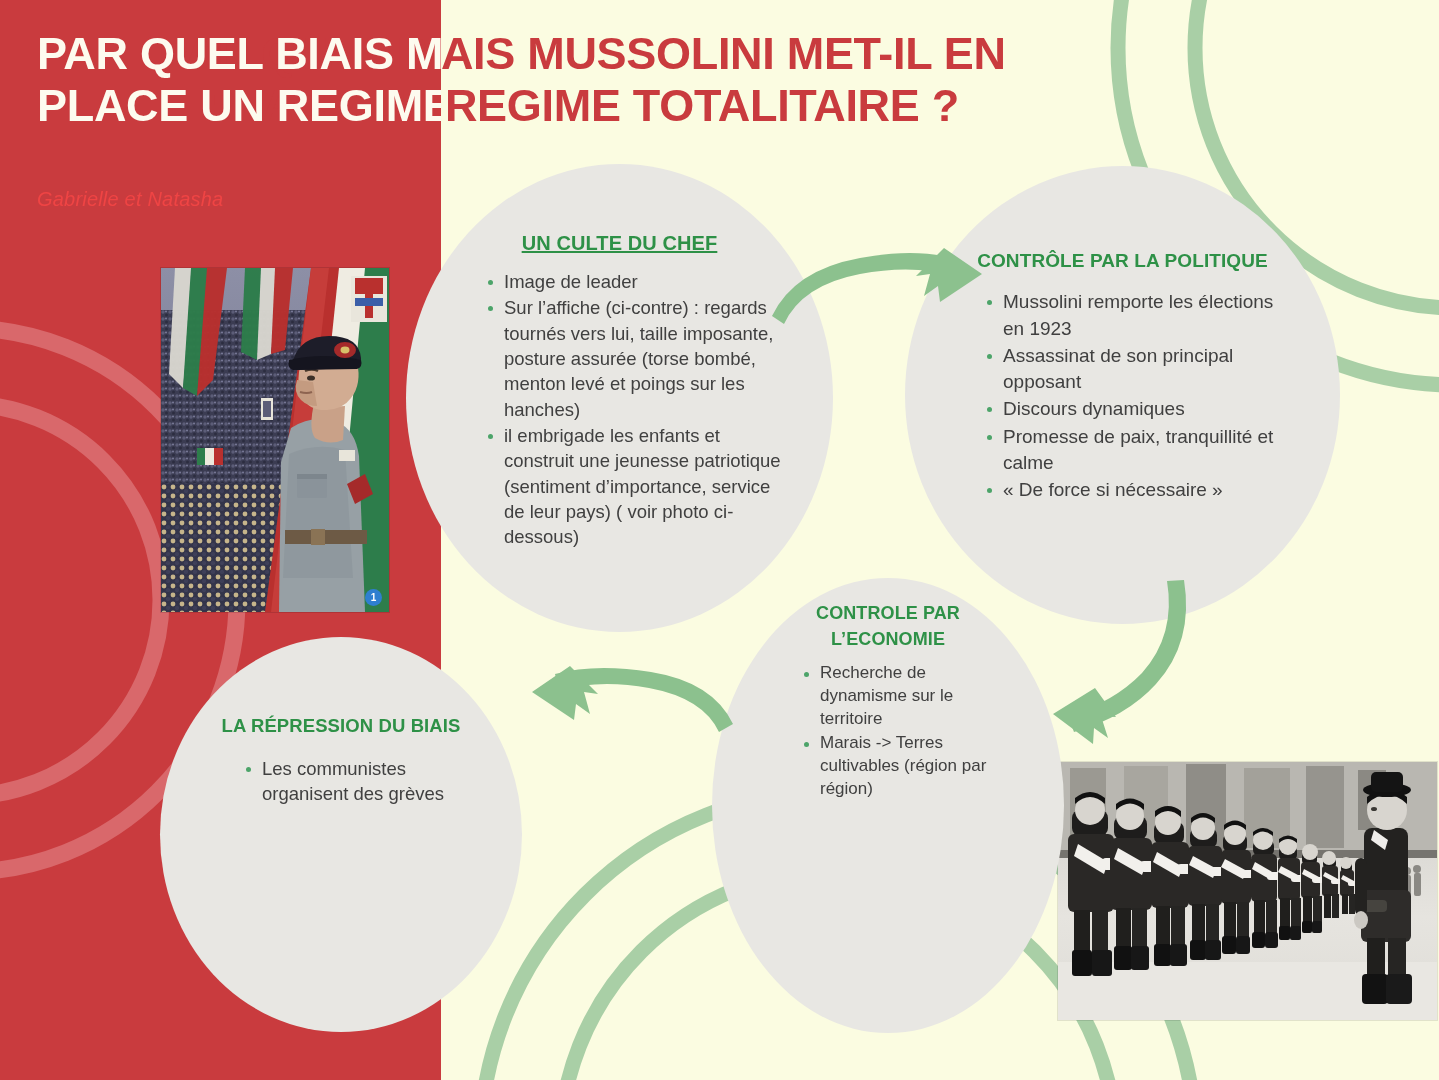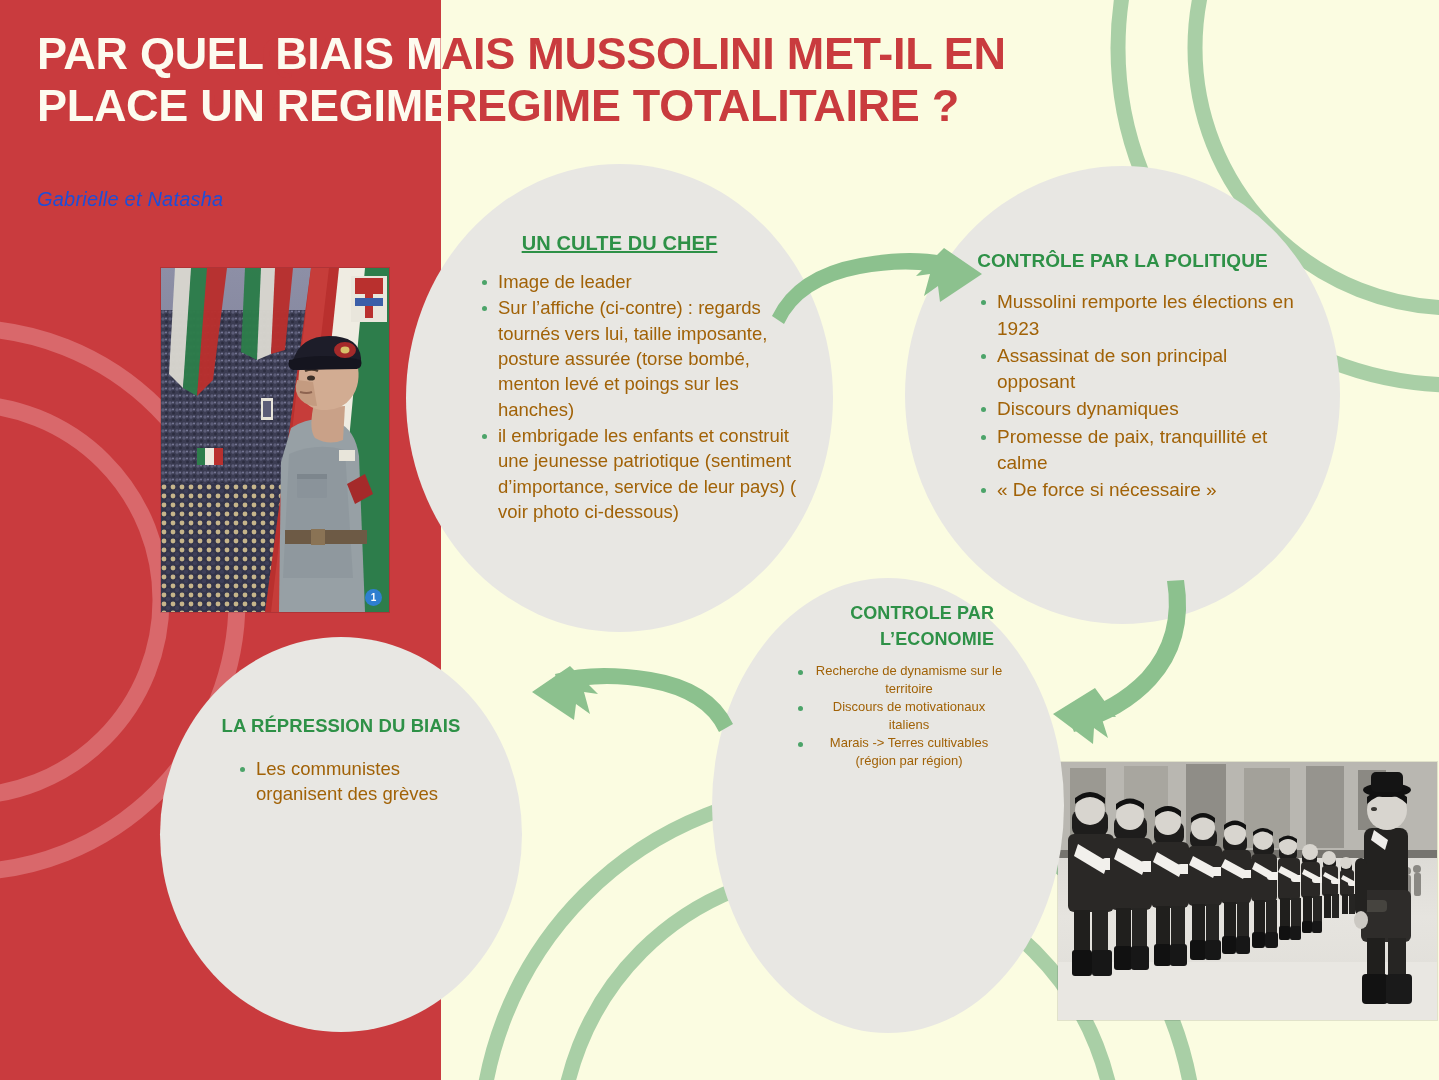--- a/index.html
+++ b/index.html
@@ -33,21 +33,21 @@
     white-space:pre-line;
   }
   .title-layer{position:absolute;left:0;top:0;width:1090px;}
   .title-red{color:#C93B3E;text-align:center;}
   .title-white{
     color:#FDFBEF;
     clip-path:inset(0 calc(100% - 404px) 0 0);
   }
   .byline{
     position:absolute;left:37px;top:188px;
-    font-size:20px;font-style:italic;color:#1d4ed8;
+    font-size:20px;font-style:italic;color:#ef4444;
     letter-spacing:0.2px;
   }
 
   
   .poster{
     position:absolute;left:161px;top:268px;width:228px;height:344px;
     overflow:hidden;background:#6a6f87;
     box-shadow:0 0 0 1px rgba(0,0,0,.12);
   }
   .poster-badge{
@@ -65,21 +65,21 @@
   
   .bubble{
     position:absolute;border-radius:50%;background:#E8E7E3;
     box-sizing:border-box;
   }
   .bubble .b-head{
     color:#2E9147;font-weight:bold;text-align:center;
     letter-spacing:0.1px;
   }
   .bubble ul{
-    list-style:none;margin:0;padding:0;color:#a16207;
+    list-style:none;margin:6px;padding:0;color:#404040;
   }
   .bubble li{
     position:relative;padding-left:20px;margin:0 0 1px 0;
   }
   .bubble li:before{
     content:"";position:absolute;left:4px;top:0.58em;
     width:5px;height:5px;border-radius:50%;background:#4CA469;
   }
 
   
@@ -87,22 +87,22 @@
   #bubble-culte .b-head{font-size:20px;margin:68px 0 14px 0;text-decoration:underline;}
   #bubble-culte ul{font-size:18.5px;line-height:1.37;padding:0 36px 0 72px;}
 
   
   #bubble-politique{left:905px;top:166px;width:435px;height:458px;}
   #bubble-politique .b-head{font-size:19px;line-height:1.34;margin:82px 62px 16px 62px;}
   #bubble-politique ul{font-size:19px;line-height:1.38;padding:0 36px 0 72px;}
 
   
   #bubble-economie{left:712px;top:578px;width:352px;height:455px;}
-  #bubble-economie .b-head{font-size:18px;line-height:1.45;margin:22px 70px 10px 70px;text-align:right;}
-  #bubble-economie ul{font-size:13px;line-height:1.35;padding:0 60px 0 82px;text-align:center;}
+  #bubble-economie .b-head{font-size:18px;line-height:1.45;margin:22px 70px 10px 70px;}
+  #bubble-economie ul{font-size:17px;line-height:1.35;padding:0 60px 0 82px;}
 
   
   #bubble-repression{left:160px;top:637px;width:362px;height:395px;}
   #bubble-repression .b-head{font-size:18.5px;line-height:1.45;margin:76px 46px 16px 46px;}
   #bubble-repression ul{font-size:18.5px;line-height:1.38;padding:0 48px 0 76px;}
 
   .arrows{position:absolute;left:0;top:0;width:1439px;height:1080px;pointer-events:none;}
 </style>
 </head>
 <body>
@@ -425,21 +425,20 @@
       <li>Discours dynamiques</li>
       <li>Promesse de paix, tranquillité et calme</li>
       <li> « De force si nécessaire »</li>
     </ul>
   </div>
 
   <div class="bubble" id="bubble-economie">
     <div class="b-head">CONTROLE PAR L’ECONOMIE</div>
     <ul>
       <li>Recherche de dynamisme sur le territoire</li>
-      <li>Discours de motivationaux italiens</li>
       <li>Marais -&gt; Terres cultivables (région par région)</li>
     </ul>
   </div>
 
   <div class="bubble" id="bubble-repression">
     <div class="b-head">LA RÉPRESSION DU BIAIS</div>
     <ul>
       <li>Les communistes organisent des grèves</li>
     </ul>
   </div>

